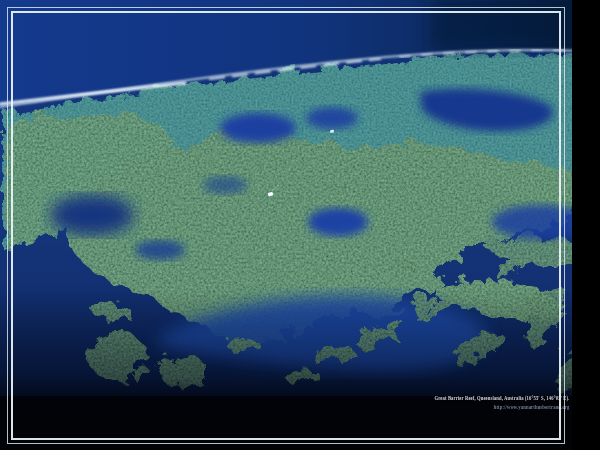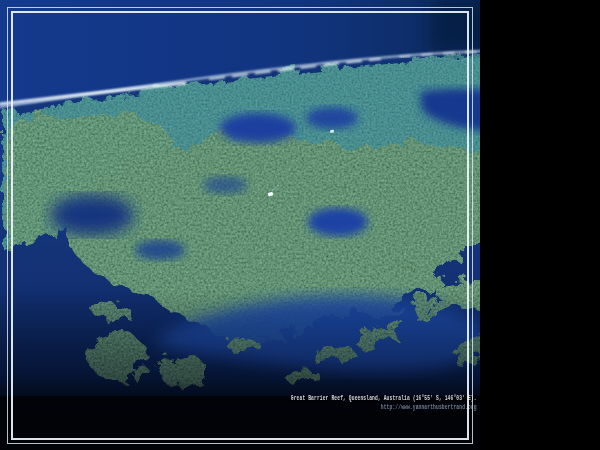--- a/index.html
+++ b/index.html
@@ -1,18 +1,18 @@
 <!DOCTYPE html>
 <html><head>
 <meta charset="utf-8">
 <style>
   html,body { margin:0; padding:0; background:#000; }
   .stage {
-    position:relative; width:480px; height:450px; overflow:hidden;
-    background:#0a2050; font-family:Liberation Mono, monospace;
+    position:relative; width:572px; height:450px; overflow:hidden;
+    background:#0a2050; font-family:Liberation Serif, serif;
   }
   .stage svg { position:absolute; left:0; top:0; width:600px; height:450px; display:block; }
 
   
   .caption {
     position:absolute; right:3px; top:394px; z-index:3; text-align:right;
     font-weight:bold; font-size:7px; line-height:8.5px; letter-spacing:0.2px;
     transform:scaleX(0.66); transform-origin:100% 0; white-space:nowrap;
   }
   .caption .loc { color:#d3d9de; text-shadow:0 1px 1px rgba(0,0,0,.8); }

